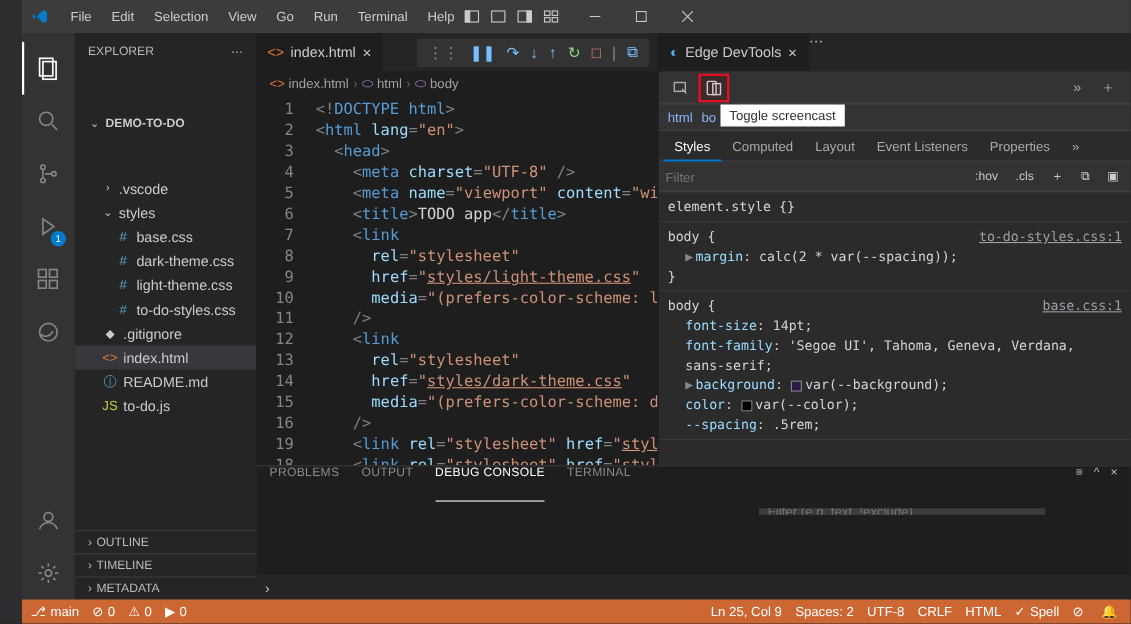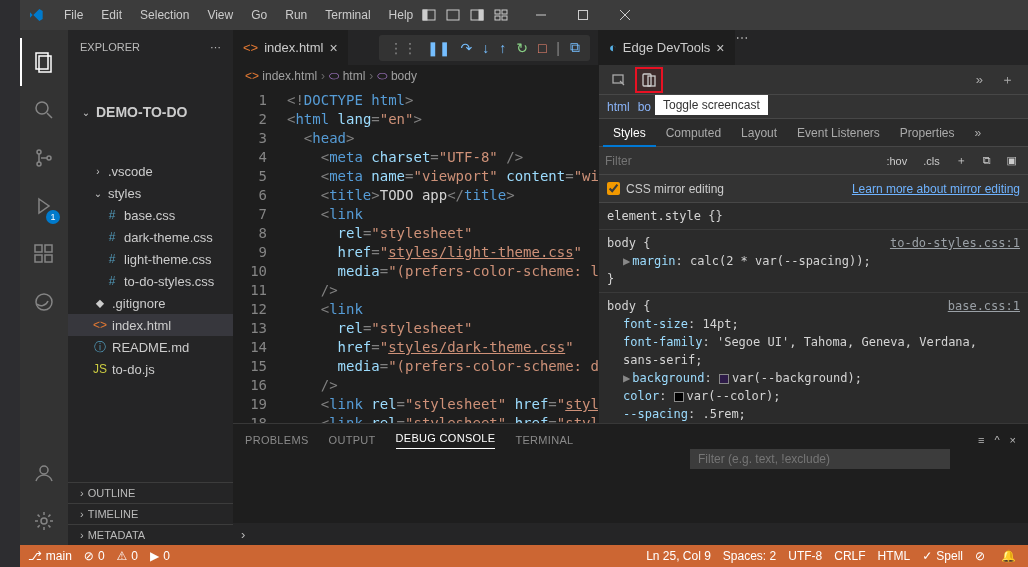--- a/index.html
+++ b/index.html
@@ -157,21 +157,21 @@
 .rule .brace { color:#d4d4d4; }
 .rule .prop { padding-left:16px; }
 .rule .propname { color:#9cdcfe; }
 .rule .propval { color:#d4d4d4; }
 .rule .expander { color:#888; margin-right:2px; }
 .color-swatch { display:inline-block; width:10px; height:10px; border:1px solid #888; margin-right:3px; vertical-align:middle; background:#2d1b47; }
 .color-swatch.black { background:#000; }
 
 
 .bottom-panel { height:100px; background:#1e1e1e; border-top:1px solid #383838; display:flex; flex-direction:column; }
-.panel-tabs { height:32px; display:flex; align-items:center; padding:0 12px; gap:20px; font-size:11px; }
+.panel-tabs { height:32px; display:flex; padding:0 12px; gap:20px; font-size:11px; }
 .panel-tab { color:#8a8a8a; text-transform:uppercase; letter-spacing:0.3px; }
 .panel-tab.active { color:#fff; border-bottom:1px solid #fff; padding-bottom:4px; }
 .panel-tabs .spacer { flex:1; }
 .panel-filter {
   background:#3c3c3c; border:none; padding:3px 8px; color:#ccc; font-size:12px; width:260px;margin-top:38px;
 }
 .panel-icons { display:flex; gap:10px; color:#bbb; margin-left:8px; }
 .panel-body { flex:1; }
 
 
@@ -311,21 +311,21 @@
         </div>
     </div>
 
     <div class="sidebar">
       <div class="sidebar-header">
         <span>EXPLORER</span>
         <span>⋯</span>
       </div>
       <div class="tree-row">
         <span class="chev">⌄</span>
-          <b style="font-size:14px;">DEMO-TO-DO</b>
+          <b style="font-size:11px;">DEMO-TO-DO</b>
       </div>
       <div class="explorer-tree" id="explorer-tree">
           <div class="tree-row indent1 file-">
             <span class="chev">›</span>
             <span>.vscode</span>
           </div>
           <div class="tree-row indent1 file-">
             <span class="chev">⌄</span>
             <span>styles</span>
           </div>
@@ -464,25 +464,20 @@
               <div class="dt-styles-tab">»</div>
             </div>
           <div class="dt-filter-row">
             <input placeholder="Filter" style="">
             <span class="fbtn">:hov</span>
             <span class="fbtn">.cls</span>
             <span class="fbtn">＋</span>
             <span class="fbtn">⧉</span>
             <span class="fbtn">▣</span>
           </div>
-          <div class="dt-mirror">
-            <input type="checkbox" checked="" style="">
-            <span>CSS mirror editing</span>
-            <a href="#">Learn more about mirror editing</a>
-          </div>
           <div class="dt-rules" id="dt-rules">
               <div class="rule"><span class="selector">element.style</span> <span class="brace">{</span><span class="brace">}</span></div>
               <div class="rule"><span class="source">to-do-styles.css:1</span><span class="selector">body</span> <span class="brace">{</span><div class="prop"><span class="expander">▶</span><span class="propname">margin</span>: <span class="propval">calc(2 * var(--spacing));</span></div><span class="brace">}</span></div>
               <div class="rule"><span class="source">base.css:1</span><span class="selector">body</span> <span class="brace">{</span><div class="prop"><span class="propname">font-size</span>: <span class="propval">14pt;</span></div><div class="prop"><span class="propname">font-family</span>: <span class="propval">'Segoe UI', Tahoma, Geneva, Verdana, sans-serif;</span></div><div class="prop"><span class="expander">▶</span><span class="propname">background</span>: <span class="color-swatch "></span><span class="propval">var(--background);</span></div><div class="prop"><span class="propname">color</span>: <span class="color-swatch black"></span><span class="propval">var(--color);</span></div><div class="prop"><span class="propname">--spacing</span>: <span class="propval">.5rem;</span></div></div>
             </div>
         </div>
       </div>
 
       <div class="bottom-panel">
         <div class="panel-tabs" id="panel-tabs">

